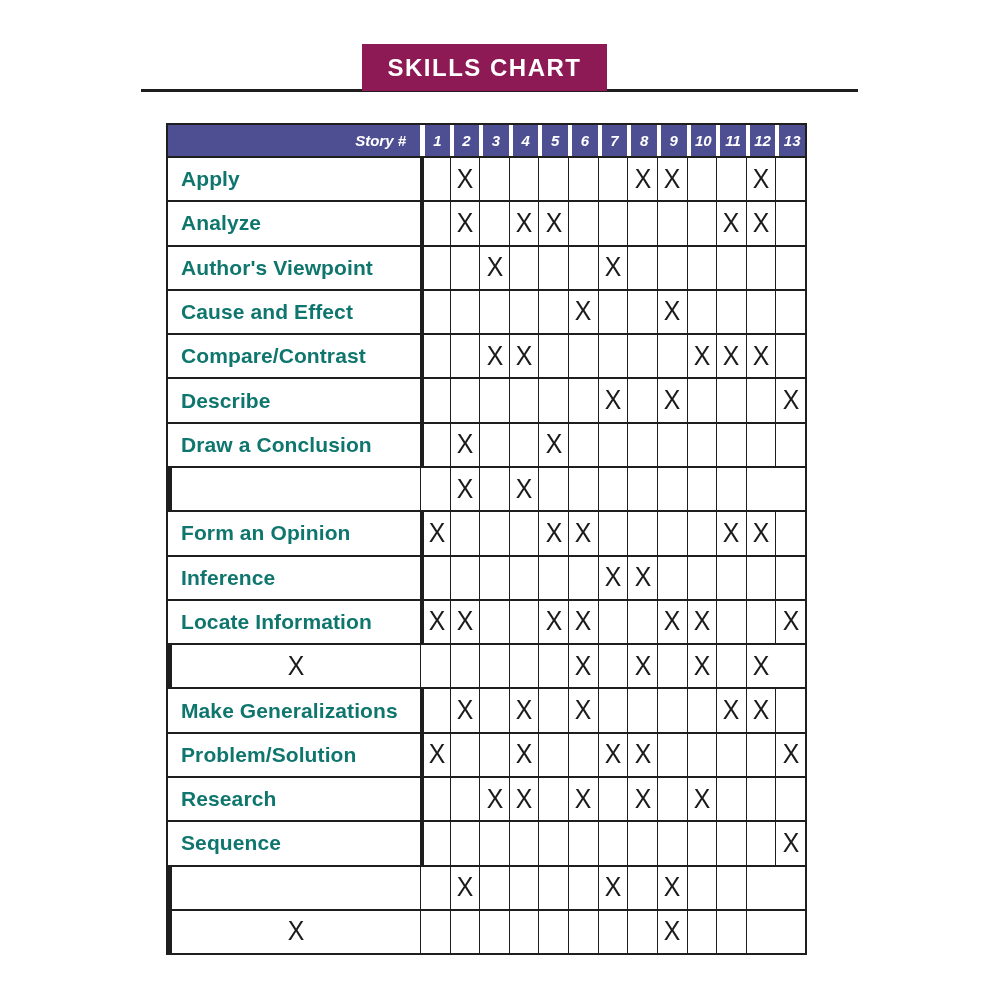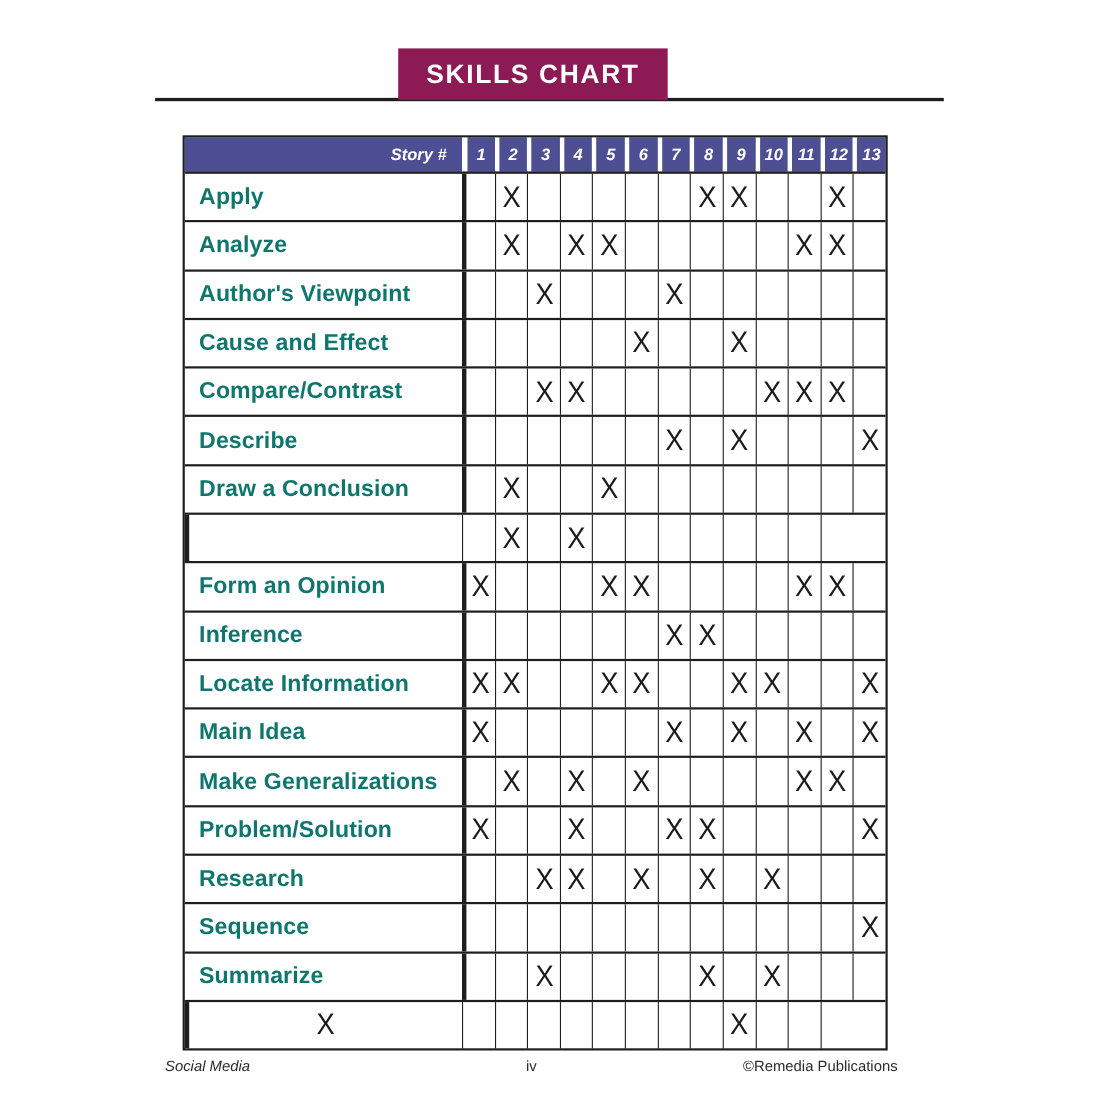--- a/index.html
+++ b/index.html
@@ -430,21 +430,20 @@
           <div class="cell">
             <span class="xmark">X</span>
           </div>
           <div class="cell"></div>
           <div class="cell"></div>
           <div class="cell">
             <span class="xmark">X</span>
           </div>
         </div>
         <div class="trow">
-          <div class="label-cell">Main Idea</div>
           <div class="cell first-num">
             <span class="xmark">X</span>
           </div>
           <div class="cell"></div>
           <div class="cell"></div>
           <div class="cell"></div>
           <div class="cell"></div>
           <div class="cell"></div>
           <div class="cell">
             <span class="xmark">X</span>
@@ -552,21 +551,20 @@
           <div class="cell"></div>
           <div class="cell"></div>
           <div class="cell"></div>
           <div class="cell"></div>
           <div class="cell"></div>
           <div class="cell">
             <span class="xmark">X</span>
           </div>
         </div>
         <div class="trow">
-          <div class="label-cell">Summarize</div>
           <div class="cell first-num"></div>
           <div class="cell"></div>
           <div class="cell">
             <span class="xmark">X</span>
           </div>
           <div class="cell"></div>
           <div class="cell"></div>
           <div class="cell"></div>
           <div class="cell"></div>
           <div class="cell">
@@ -595,19 +593,14 @@
           <div class="cell">
             <span class="xmark">X</span>
           </div>
           <div class="cell"></div>
           <div class="cell"></div>
           <div class="cell"></div>
         </div>
       </div>
   </div>
 
-  <div class="footer">
-    <span class="f-left">Social Media</span>
-    <span class="f-center">iv</span>
-    <span class="f-right">©Remedia Publications</span>
-  </div>
 
 </div>
 
 </body></html>

